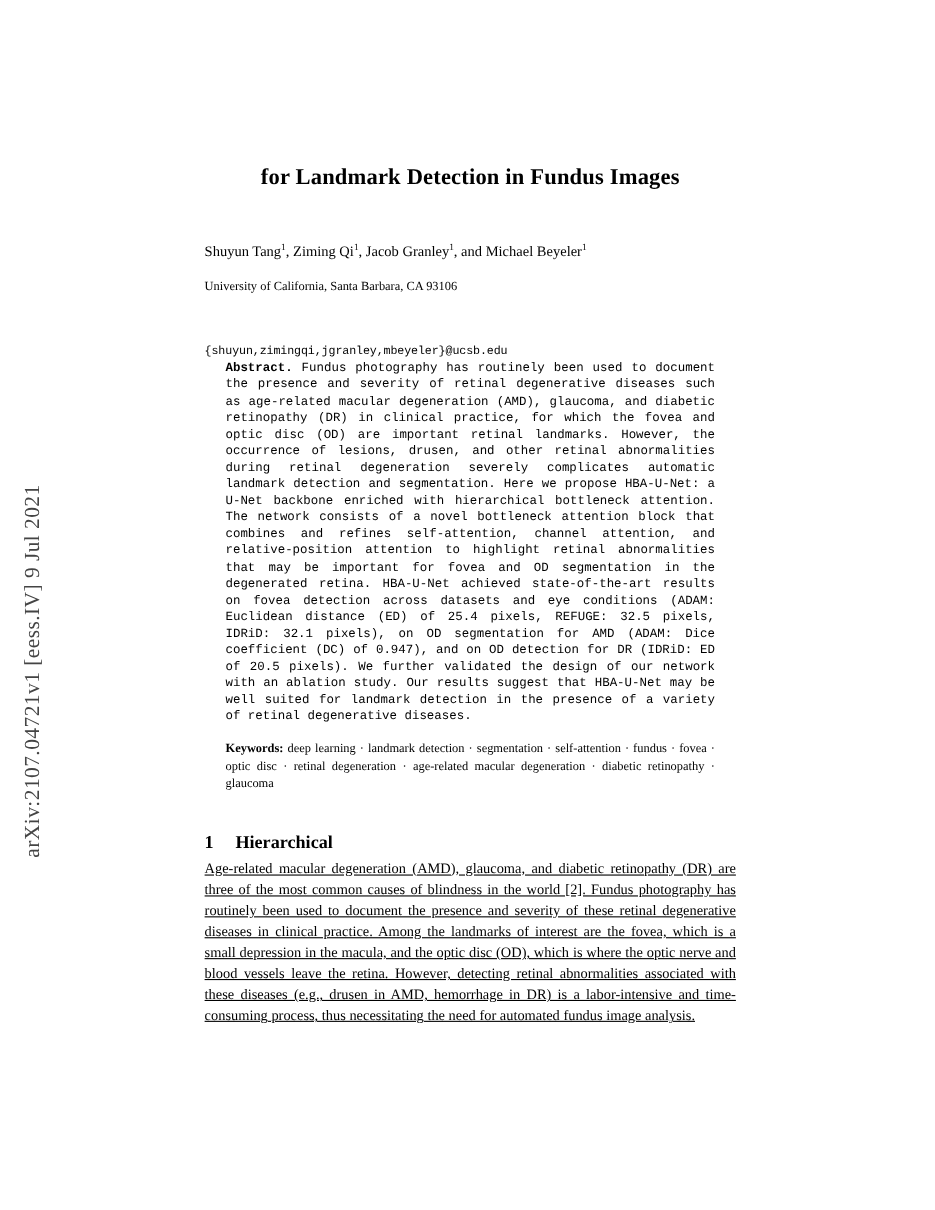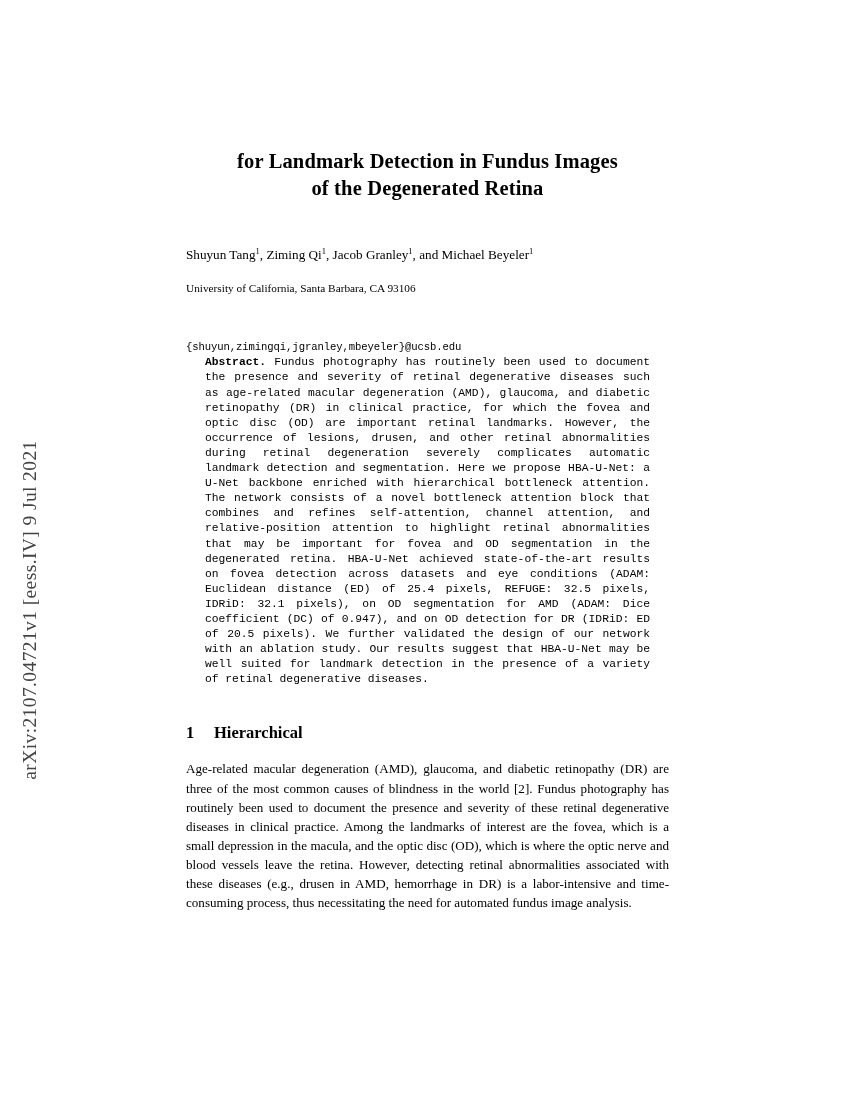--- a/index.html
+++ b/index.html
@@ -111,55 +111,58 @@
     margin-top: 36px;
     font-family: "Liberation Serif", serif;
     font-weight: bold;
     font-size: 16.5px;
     display: flex;
     align-items: baseline;
   }
   .section-head .num { width: 28px; }
 
   .body-par {
-    margin-top: 16px;
+    margin-top: 4px;
     font-size: 13.1px;
     line-height: 19.1px;
     text-align: justify;
+    text-decoration: underline;
   }
 </style>
 </head>
 <body>
 
 <div class="page">
 
   <div class="arxiv-stamp">
     <span>arXiv:2107.04721v1  [eess.IV]  9 Jul 2021</span>
   </div>
 
   <div class="content">
 
     <h1 class="title">
       <span class="tline">for Landmark Detection in Fundus Images</span>
-      <span class="tline">of the Degenerated Retina</span>
     </h1>
 
     <div class="authors">
       <span>Shuyun Tang</span><sup>1</sup><span>, Ziming Qi</span><sup>1</sup><span>, Jacob Granley</span><sup>1</sup><span>, and Michael Beyeler</span><sup>1</sup>
     </div>
 
     <div class="affil">
       <div>University of California, Santa Barbara, CA 93106</div>
       <div class="mono">{shuyun,zimingqi,jgranley,mbeyeler}@ucsb.edu</div>
     </div>
 
     <div class="abstract">
       <span class="head">Abstract.</span><span> Fundus photography has routinely been used to document the presence and severity of retinal degenerative diseases such as age-related macular degeneration (AMD), glaucoma, and diabetic retinopathy (DR) in clinical practice, for which the fovea and optic disc (OD) are important retinal landmarks. However, the occurrence of lesions, drusen, and other retinal abnormalities during retinal degeneration severely complicates automatic landmark detection and segmentation. Here we propose HBA-U-Net: a U-Net backbone enriched with hierarchical bottleneck attention. The network consists of a novel bottleneck attention block that combines and refines self-attention, channel attention, and relative-position attention to highlight retinal abnormalities that may be important for fovea and OD segmentation in the degenerated retina. HBA-U-Net achieved state-of-the-art results on fovea detection across datasets and eye conditions (ADAM: Euclidean distance (ED) of 25.4 pixels, REFUGE: 32.5 pixels, IDRiD: 32.1 pixels), on OD segmentation for AMD (ADAM: Dice coefficient (DC) of 0.947), and on OD detection for DR (IDRiD: ED of 20.5 pixels). We further validated the design of our network with an ablation study. Our results suggest that HBA-U-Net may be well suited for landmark detection in the presence of a variety of retinal degenerative diseases.</span>
     </div>
 
+    <div class="keywords">
+      <span class="head">Keywords:</span><span> deep learning · landmark detection · segmentation · self-attention · fundus · fovea · optic disc · retinal degeneration · age-related macular degeneration · diabetic retinopathy · glaucoma</span>
+    </div>
 
     <div class="section-head">
       <span class="num">1</span>
       <span>Hierarchical</span>
     </div>
 
     <p class="body-par">Age-related macular degeneration (AMD), glaucoma, and diabetic retinopathy (DR) are three of the most common causes of blindness in the world [2]. Fundus photography has routinely been used to document the presence and severity of these retinal degenerative diseases in clinical practice. Among the landmarks of interest are the fovea, which is a small depression in the macula, and the optic disc (OD), which is where the optic nerve and blood vessels leave the retina. However, detecting retinal abnormalities associated with these diseases (e.g., drusen in AMD, hemorrhage in DR) is a labor-intensive and time-consuming process, thus necessitating the need for automated fundus image analysis.</p>
 
   </div>
 </div>

